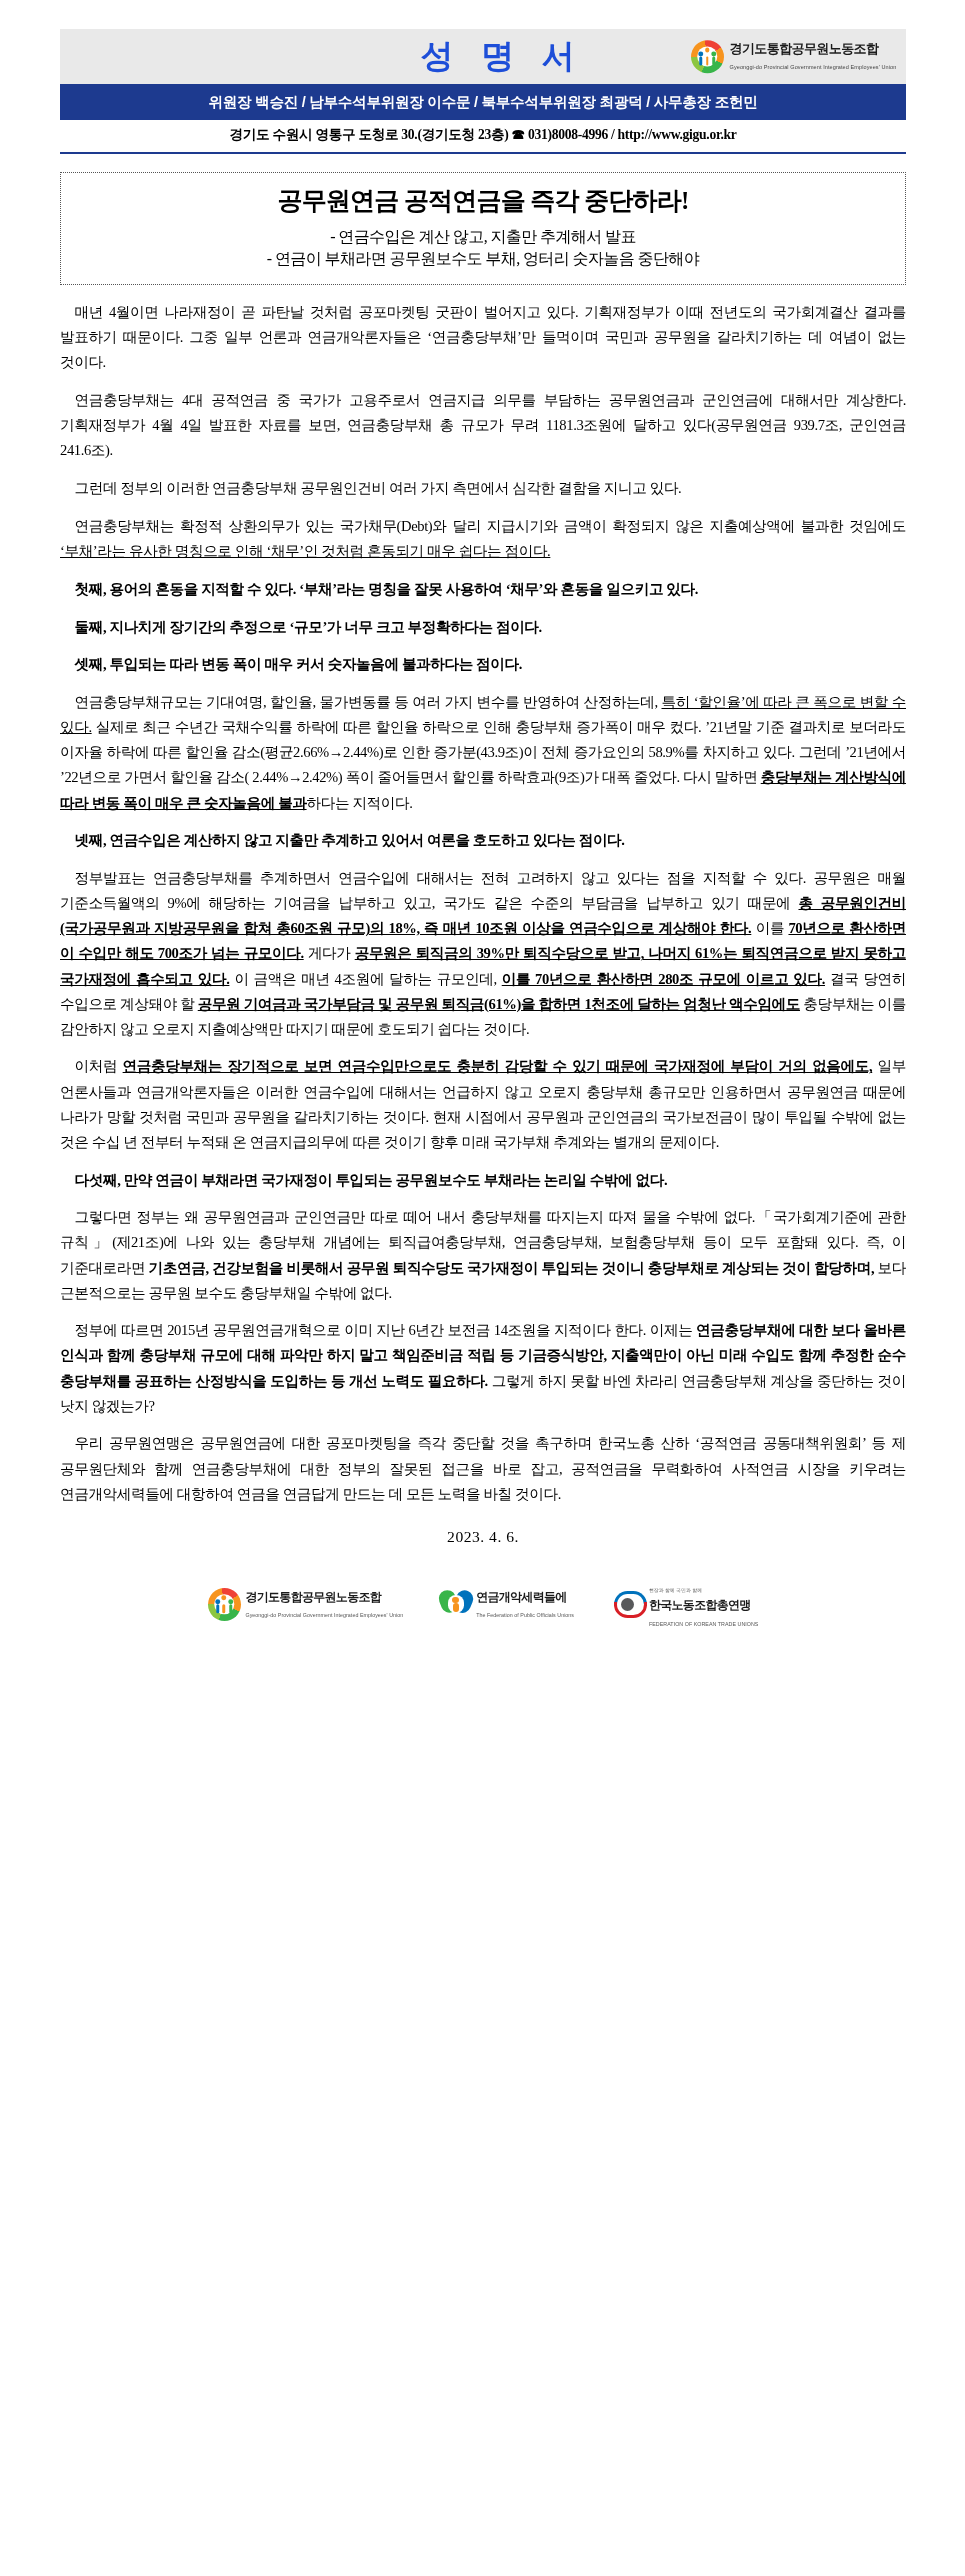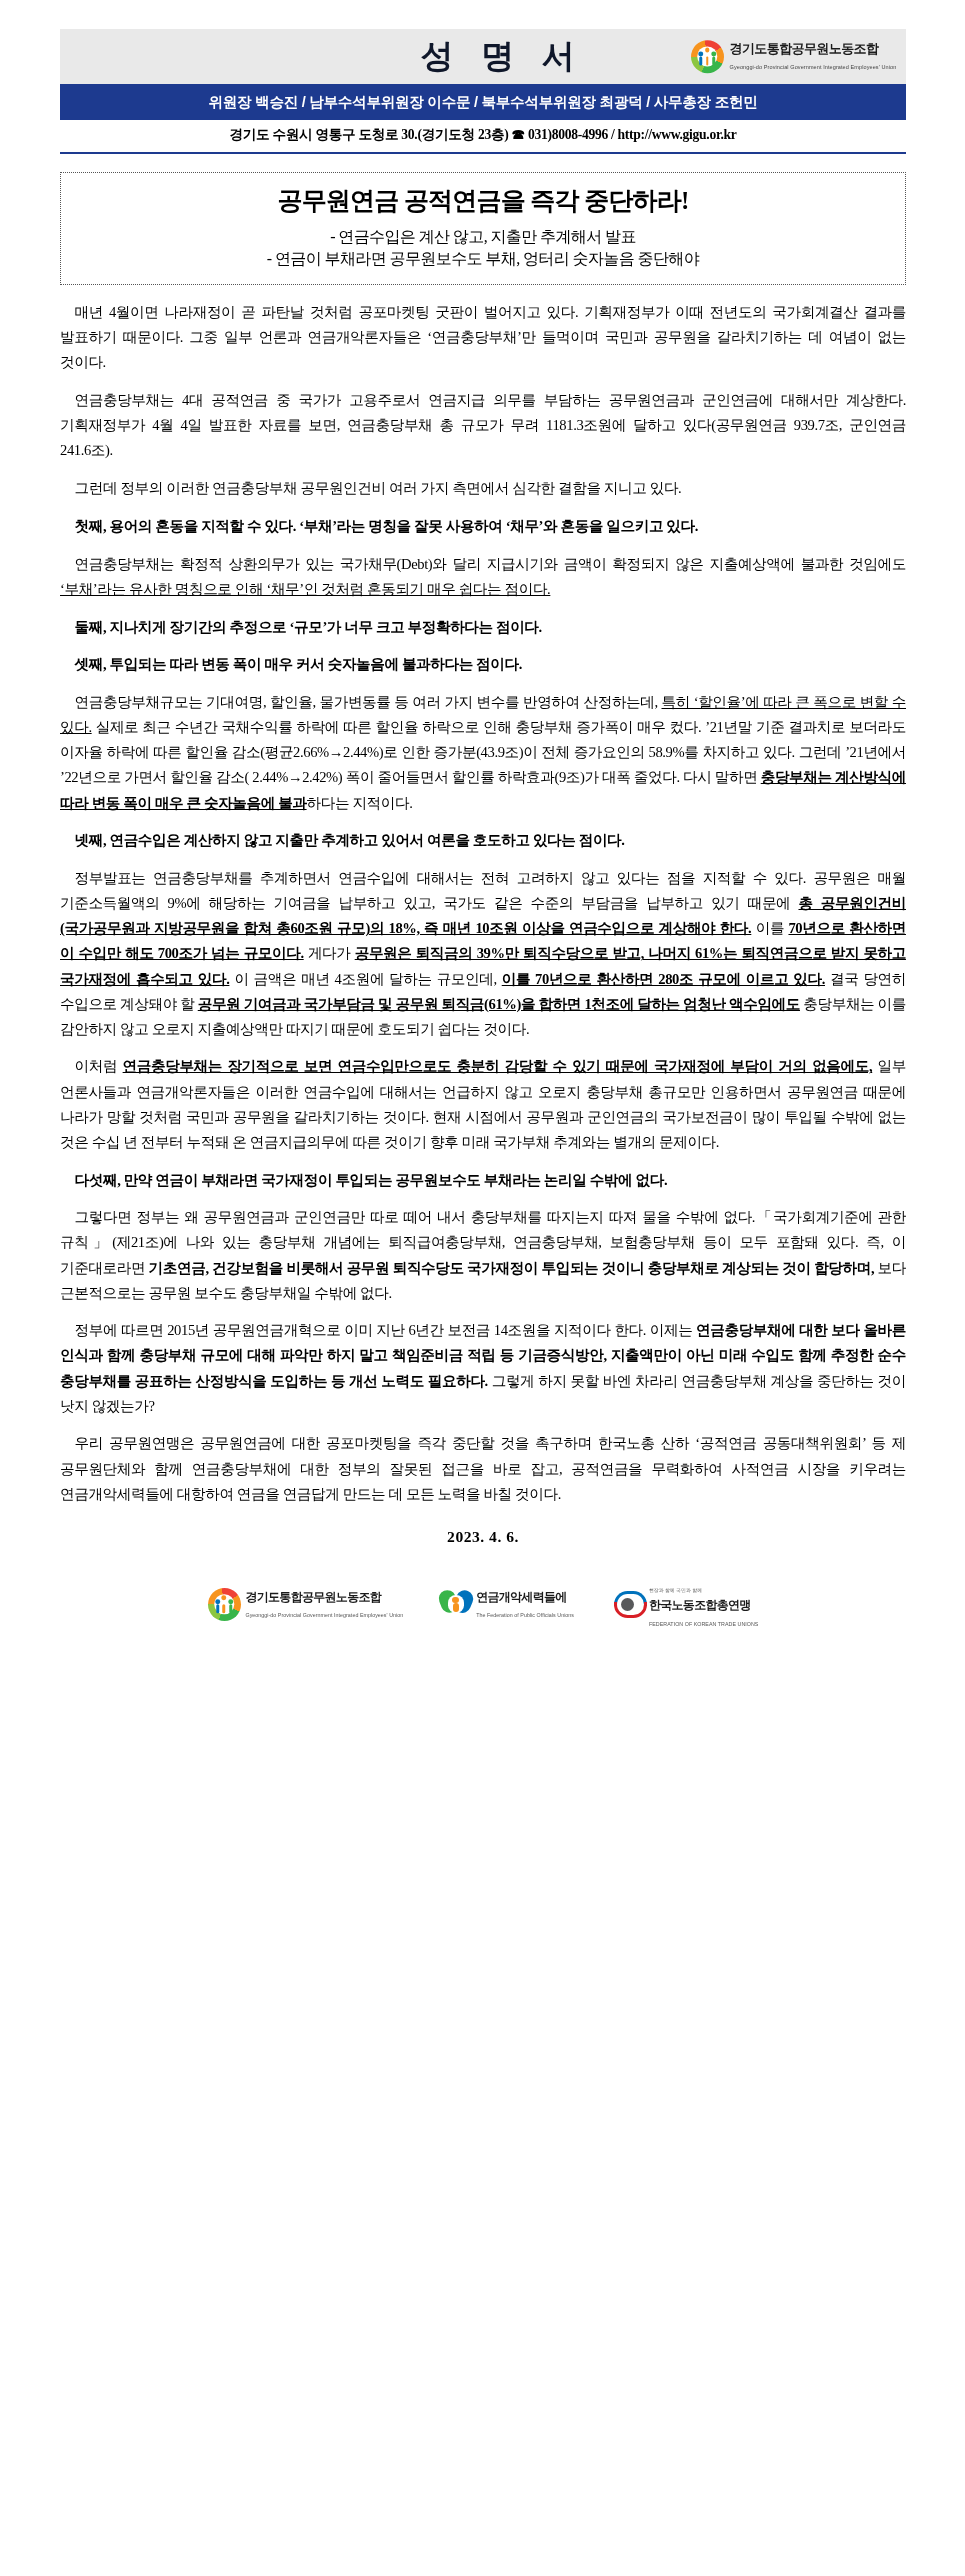--- a/index.html
+++ b/index.html
@@ -34,21 +34,21 @@
     border-bottom: 2.9px solid #1d3a8f;
   }
   .masthead-title {
     flex: 1;
     text-align: center;
     font-family: "Liberation Serif", "DejaVu Serif", serif;
     font-weight: bold;
     font-size: 33px;
     letter-spacing: 9.7px;
     padding-left: 39px;
-    color: #0f172a;
+    color: #1d4ed8;
   }
   .masthead-logo {
     position: absolute;
     right: 9.7px;
     top: 50%;
     transform: translateY(-50%);
     display: flex;
     align-items: center;
     gap: 5.8px;
   }
@@ -183,21 +183,21 @@
     text-indent: 14.6px;
   }
   .u { text-decoration: underline; }
   .b { font-weight: bold; }
   .bu { font-weight: bold; text-decoration: underline; }
 
   .date-line {
     text-align: center;
     font-family: "Liberation Serif", "DejaVu Serif", serif;
     font-size: 15.6px;
-    font-weight: bold;
+    font-weight: normal;
     margin: 21.4px 0 0 0;
     letter-spacing: 0.5px;
   }
 
   
   .footer-logos {
     margin: 33px 60px 29px 60px;
     display: flex;
     justify-content: center;
     align-items: center;
@@ -310,23 +310,23 @@
   </div>
 
   <div class="body-wrap">
 
     <p class="para">매년 4월이면 나라재정이 곧 파탄날 것처럼 공포마켓팅 굿판이 벌어지고 있다. 기획재정부가 이때 전년도의 국가회계결산 결과를 발표하기 때문이다. 그중 일부 언론과 연금개악론자들은 ‘연금충당부채’만 들먹이며 국민과 공무원을 갈라치기하는 데 여념이 없는 것이다.</p>
 
     <p class="para">연금충당부채는 4대 공적연금 중 국가가 고용주로서 연금지급 의무를 부담하는 공무원연금과 군인연금에 대해서만 계상한다. 기획재정부가 4월 4일 발표한 자료를 보면, 연금충당부채 총 규모가 무려 1181.3조원에 달하고 있다(공무원연금 939.7조, 군인연금 241.6조).</p>
 
     <p class="para">그런데 정부의 이러한 연금충당부채 공무원인건비 여러 가지 측면에서 심각한 결함을 지니고 있다.</p>
 
+    <p class="para"><span>연금충당부채는 확정적 상환의무가 있는 국가채무(Debt)와 달리 지급시기와 금액이 확정되지 않은 지출예상액에 불과한 것임에도 </span><span class="u">‘부채’라는 유사한 명칭으로 인해 ‘채무’인 것처럼 혼동되기 매우 쉽다는 점이다.</span></p>
+
     <p class="para heading">첫째, 용어의 혼동을 지적할 수 있다. ‘부채’라는 명칭을 잘못 사용하여 ‘채무’와 혼동을 일으키고 있다.</p>
-
-    <p class="para"><span>연금충당부채는 확정적 상환의무가 있는 국가채무(Debt)와 달리 지급시기와 금액이 확정되지 않은 지출예상액에 불과한 것임에도 </span><span class="u">‘부채’라는 유사한 명칭으로 인해 ‘채무’인 것처럼 혼동되기 매우 쉽다는 점이다.</span></p>
 
     <p class="para heading">둘째, 지나치게 장기간의 추정으로 ‘규모’가 너무 크고 부정확하다는 점이다.</p>
 
 
     <p class="para heading">셋째, 투입되는 따라 변동 폭이 매우 커서 숫자놀음에 불과하다는 점이다.</p>
 
     <p class="para"><span>연금충당부채규모는 기대여명, 할인율, 물가변동률 등 여러 가지 변수를 반영하여 산정하는데, </span><span class="u">특히 ‘할인율’에 따라 큰 폭으로 변할 수 있다.</span><span> 실제로 최근 수년간 국채수익률 하락에 따른 할인율 하락으로 인해 충당부채 증가폭이 매우 컸다. ’21년말 기준 결과치로 보더라도 이자율 하락에 따른 할인율 감소(평균2.66%→2.44%)로 인한 증가분(43.9조)이 전체 증가요인의 58.9%를 차지하고 있다. 그런데 ’21년에서 ’22년으로 가면서 할인율 감소( 2.44%→2.42%) 폭이 줄어들면서 할인률 하락효과(9조)가 대폭 줄었다. 다시 말하면 </span><span class="bu">충당부채는 계산방식에 따라 변동 폭이 매우 큰 숫자놀음에 불과</span><span>하다는 지적이다.</span></p>
 
     <p class="para heading">넷째, 연금수입은 계산하지 않고 지출만 추계하고 있어서 여론을 호도하고 있다는 점이다.</p>
 

